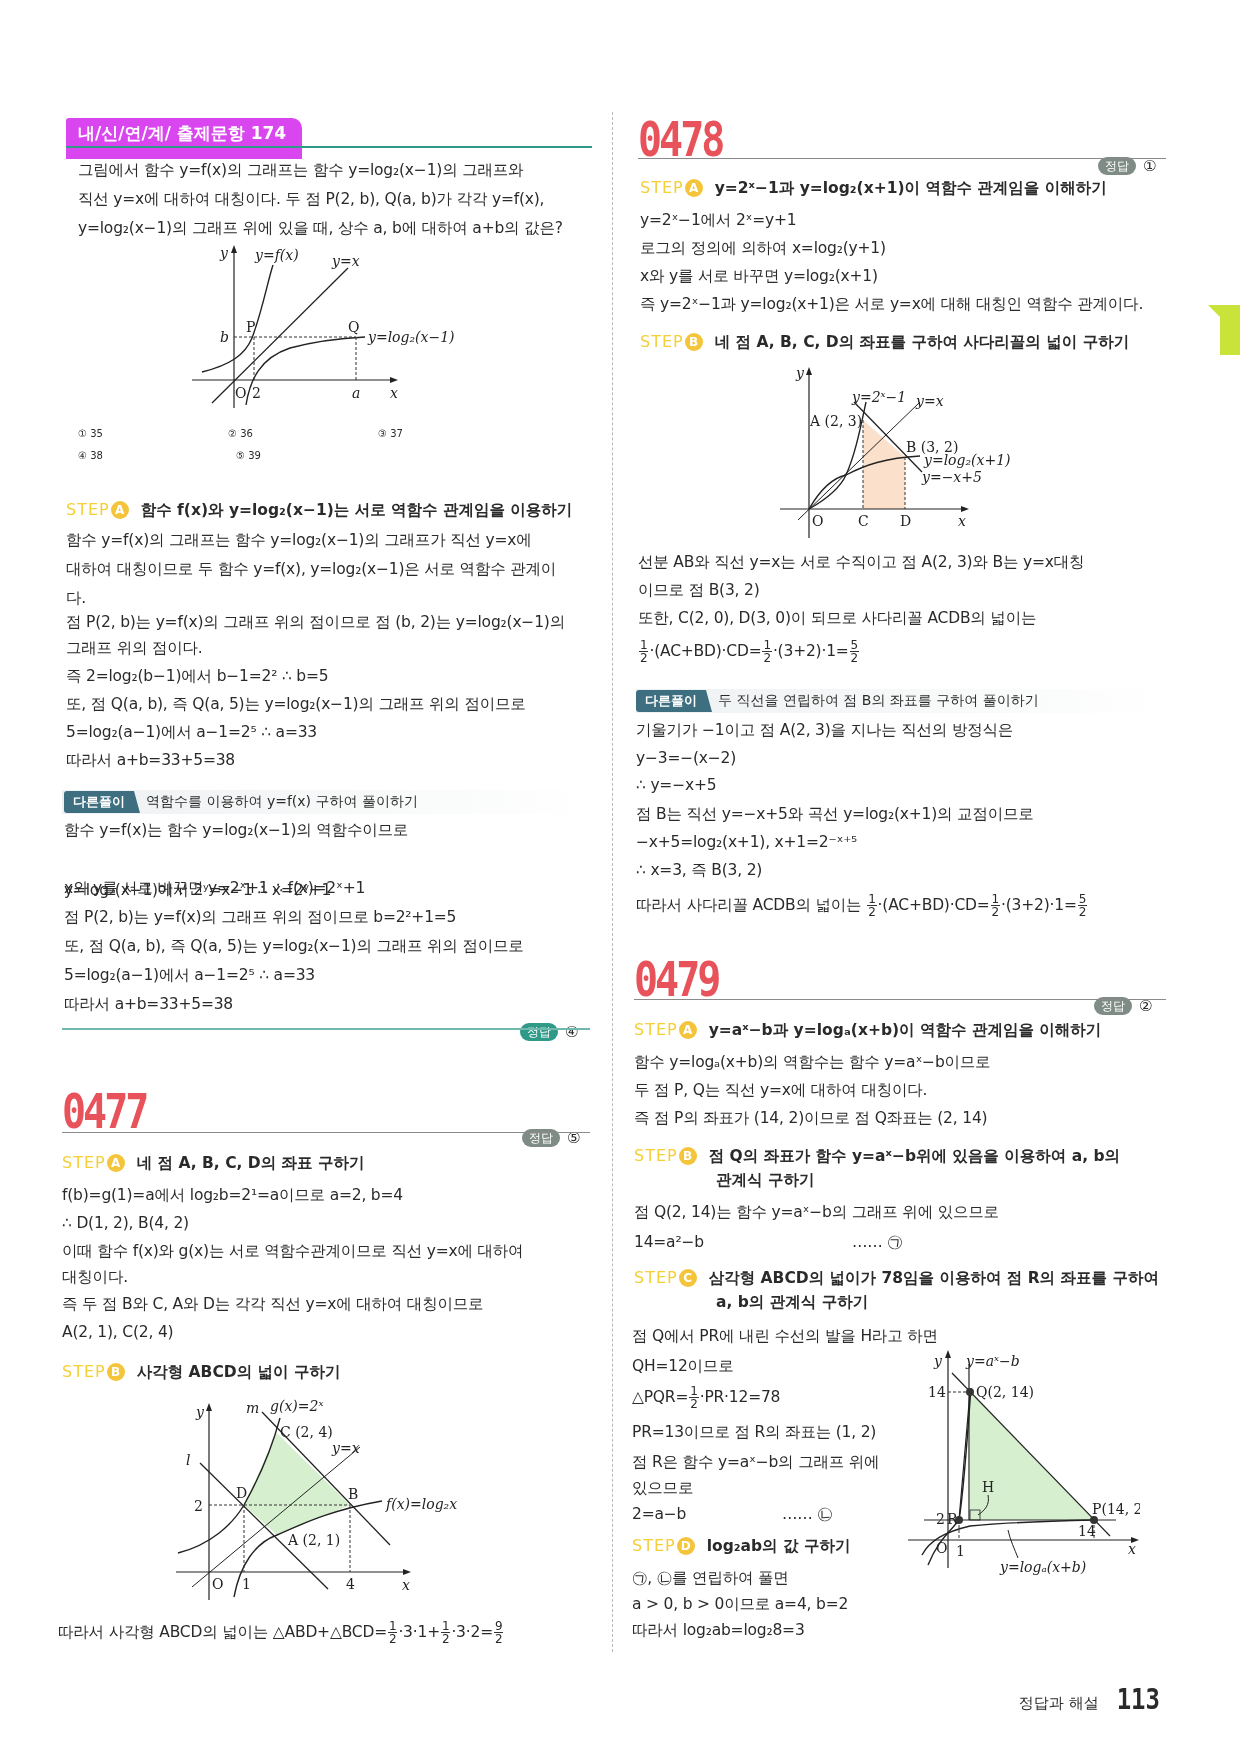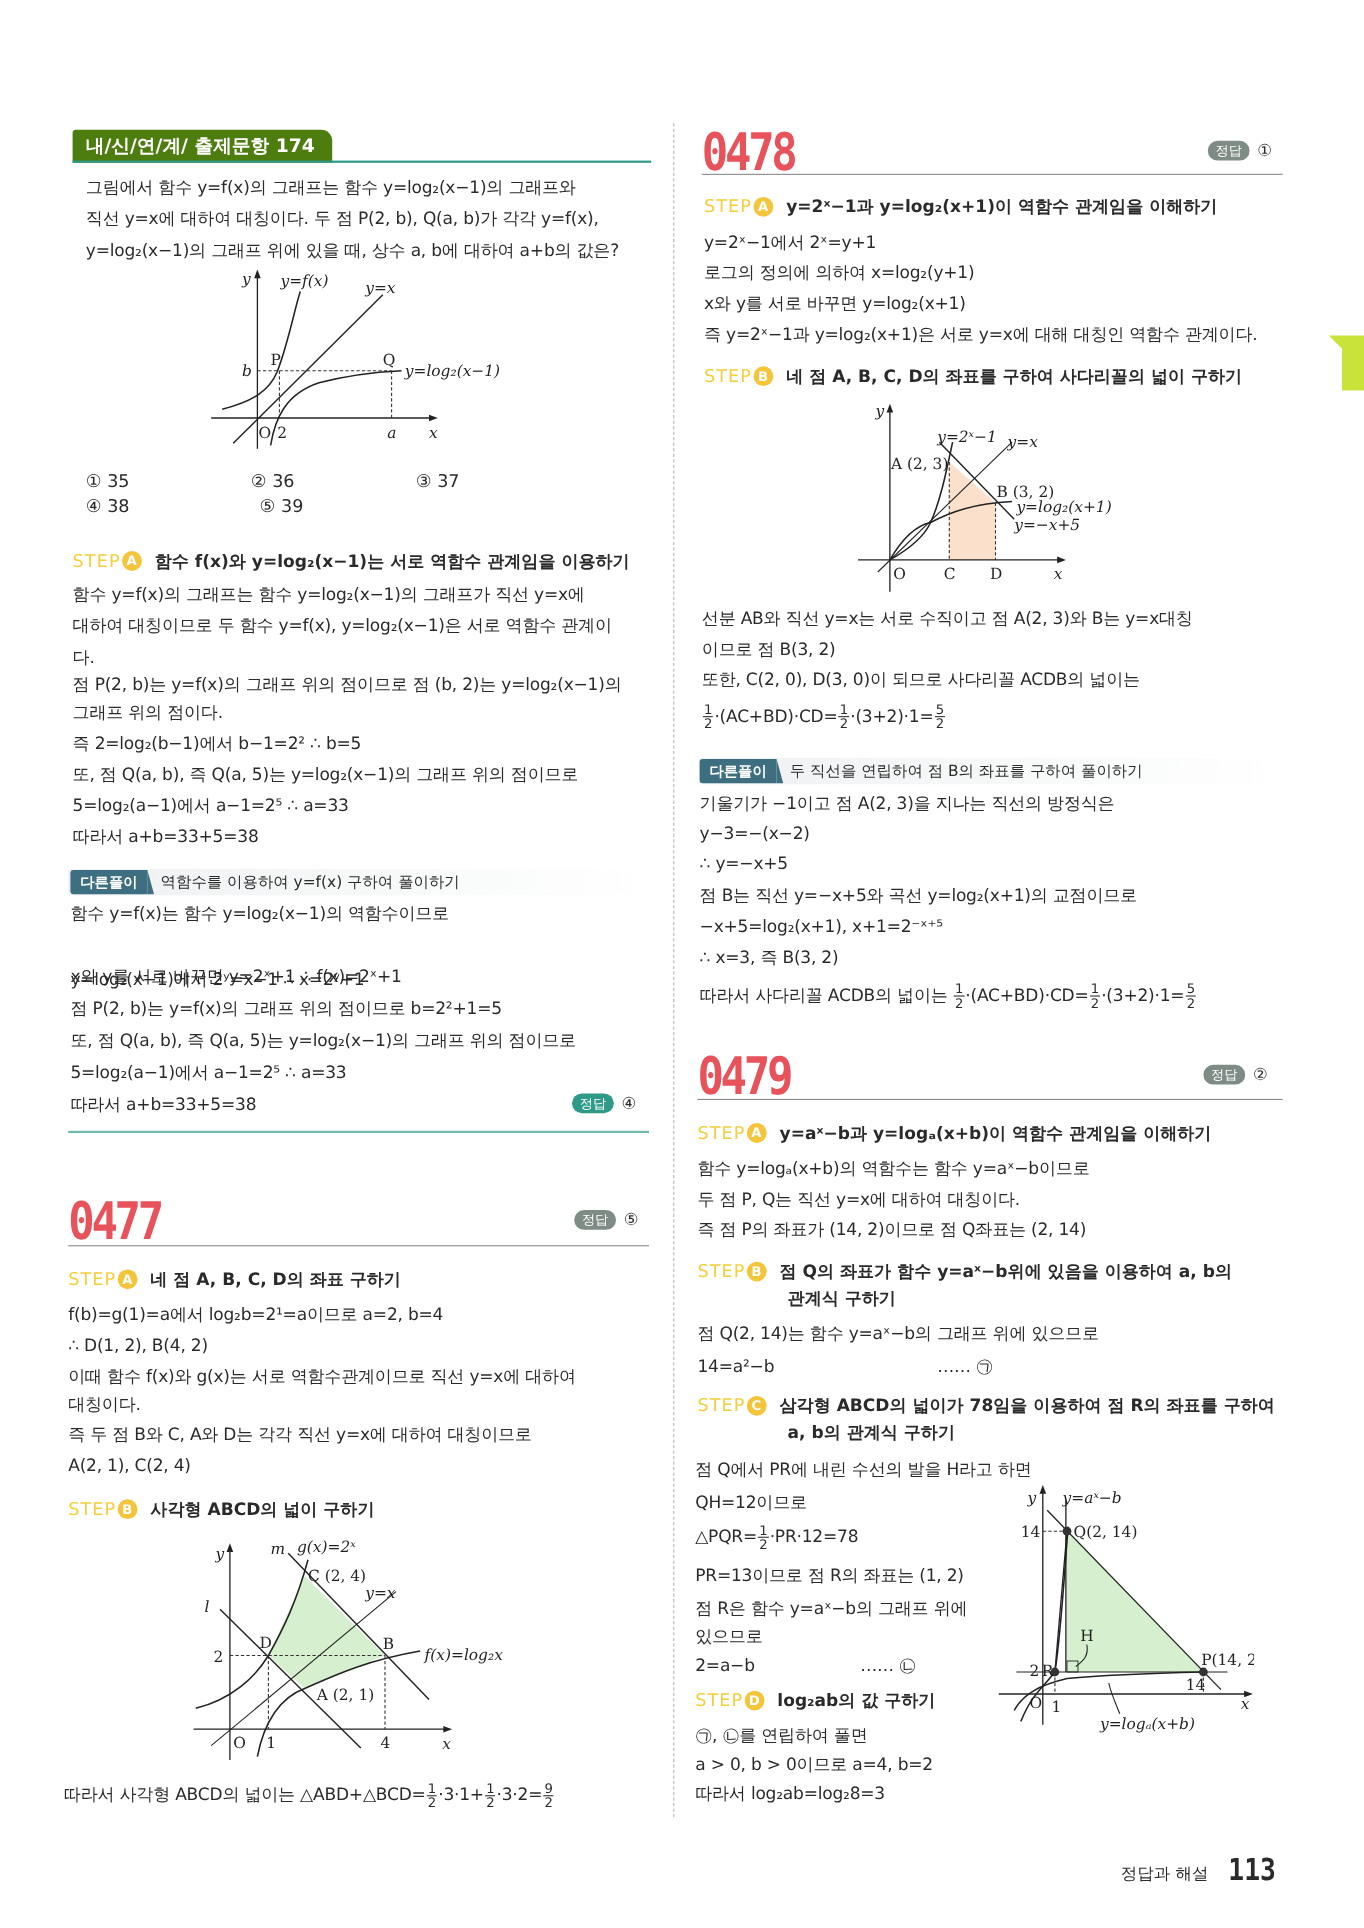--- a/index.html
+++ b/index.html
@@ -4,49 +4,49 @@
 <style>
   html, body { margin: 0; padding: 0; }
   body {
     width: 1240px; height: 1753px; background: #ffffff; position: relative; overflow: hidden;
     font-family: "DejaVu Sans", "Liberation Sans", sans-serif; color: #2a2a2a;
   }
   .vdiv { position: absolute; left: 612px; top: 112px; width: 0; height: 1540px; border-left: 1px dashed #b8b8b8; }
   .abs { position: absolute; }
   .line { position: absolute; font-size: 15.5px; line-height: 20px; white-space: nowrap; letter-spacing: -0.2px; }
   .tag-header {
-    position: absolute; left: 66px; top: 118px; height: 30px; padding: 0 16px 0 12px;
-    background: #4d7c0f; color: #fff; font-weight: bold; font-size: 17px; line-height: 30px;
+    position: absolute; left: 66px; top: 118px; height: 41px; padding: 0 16px 0 12px;
+    background: #d946ef; color: #fff; font-weight: bold; font-size: 17px; line-height: 30px;
     border-radius: 3px 10px 0 0;
   }
   .tag-rule { position: absolute; left: 66px; top: 146px; width: 526px; height: 2px; background: #2f9a88; }
   .probnum {
     position: absolute; font-family: "DejaVu Sans Mono", "Liberation Mono", monospace; font-weight: bold;
     color: #e8525a; font-size: 40px; letter-spacing: -3px; transform: scaleY(1.18); transform-origin: top left;
   }
   .hrule { position: absolute; height: 1px; background: #8a8a8a; }
-  .answer { position: absolute; font-size: 15px; display: flex; align-items: center; gap: 7px; }
+  .answer { position: absolute; font-size: 15px; display: flex; align-items: center; gap: 7px; margin-top: 29px; }
   .answer .pill {
     background: #7f8c86; color: #fff; font-size: 12px; border-radius: 9px; padding: 1px 7px; line-height: 16px;
   }
   .answer .pill.green { background: #2f9a88; }
   .step { position: absolute; font-size: 15.5px; line-height: 20px; white-space: nowrap; font-weight: bold; display: flex; align-items: center; }
   .step .st { color: #f4cf3a; font-weight: normal; font-size: 16px; letter-spacing: 1px; }
   .step .circ {
     display: inline-block; width: 18px; height: 18px; border-radius: 50%; background: #f4c43a; color: #fff;
     font-size: 12px; line-height: 18px; text-align: center; margin-right: 12px; margin-left: 1px; font-weight: bold;
   }
   .alt { position: absolute; display: flex; align-items: center; font-size: 14px; white-space: nowrap; }
   .alt .badge {
     background: #3d6f80; color: #fff; font-weight: bold; font-size: 13px; padding: 2px 9px; border-radius: 3px 0 0 3px;
     margin-right: 12px; position: relative;
   }
   .alt .badge::after { content: ""; position: absolute; right: -6px; top: 0; border-left: 6px solid #3d6f80; border-top: 22px solid transparent; }
   .alt-bg { position: absolute; height: 24px; background: linear-gradient(90deg, #eef1f2, #ffffff); }
-  .choices { position: absolute; font-size: 16px; }
+  .choices { position: absolute; font-size: 10px; }
   .frac { display: inline-block; vertical-align: middle; text-align: center; font-size: 12px; line-height: 12px; margin: 0 1px; }
   .frac .n { display: block; border-bottom: 1px solid #333; padding: 0 1px; }
   .frac .d { display: block; }
   .sidetab { position: absolute; left: 1220px; top: 305px; width: 20px; height: 50px; background: #c9e33a; }
   .sidetab::before { content: ""; position: absolute; left: -12px; top: 0; border-right: 12px solid #c9e33a; border-bottom: 12px solid transparent; }
   .footer { position: absolute; right: 80px; top: 1665px; display: flex; align-items: baseline; gap: 18px; }
   .footer .lbl { font-size: 15px; margin-top: 29px; }
   .footer .pg { font-family: "DejaVu Sans Mono", monospace; font-size: 24px; font-weight: bold; transform: scaleY(1.15); }
   svg text { font-family: "DejaVu Serif", "Liberation Serif", serif; font-size: 14px; fill: #222; }
   svg .it { font-style: italic; }

